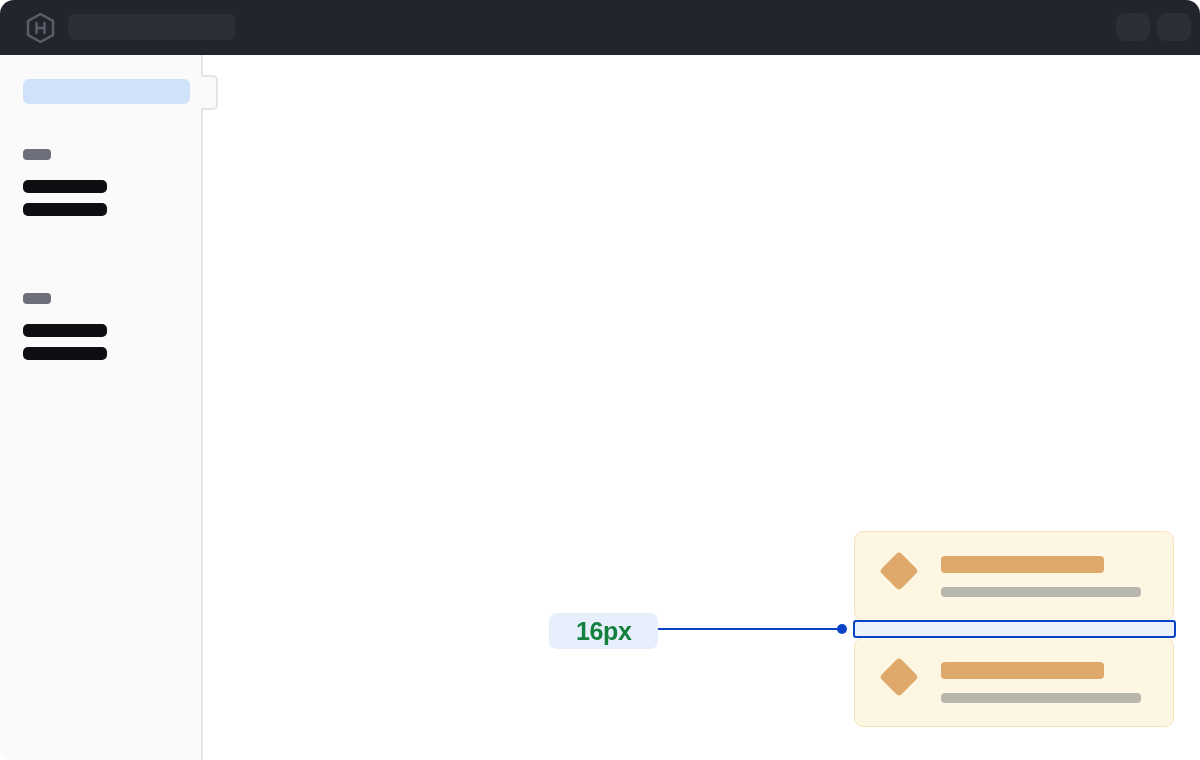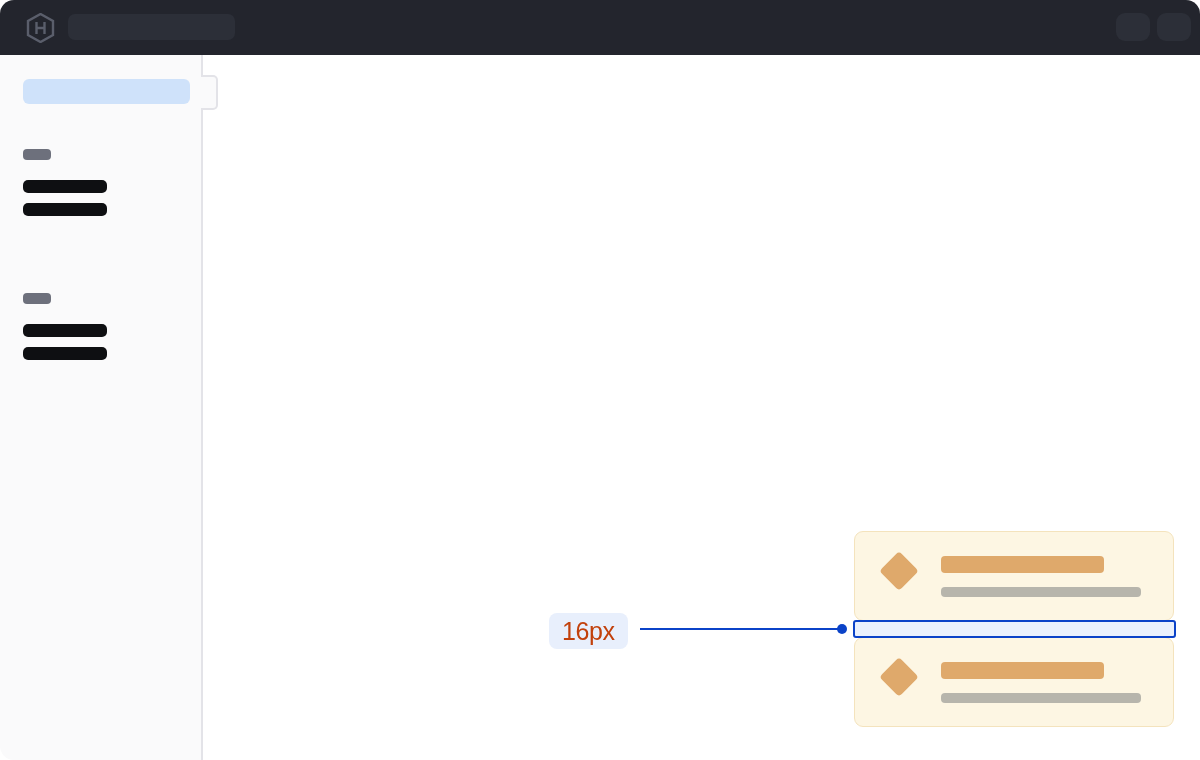--- a/index.html
+++ b/index.html
@@ -204,26 +204,26 @@
     height: 10px;
     background: #0B43C8;
     border-radius: 50%;
     z-index: 7;
   }
 
   .measure-pill {
     position: absolute;
     left: 549px;
     top: 613px;
-    padding: 5px 13px;
+    padding: 5px 27px;
     background: #E8EFFC;
     border-radius: 8px;
-    color: #c2410c;
+    color: #15803d;
     font-size: 25px;
-    font-weight: normal;
+    font-weight: bold;
     line-height: 26px;
     letter-spacing: -0.4px;
     z-index: 6;
   }
 </style>
 </head>
 <body>
 
 <div class="app-window">
 

